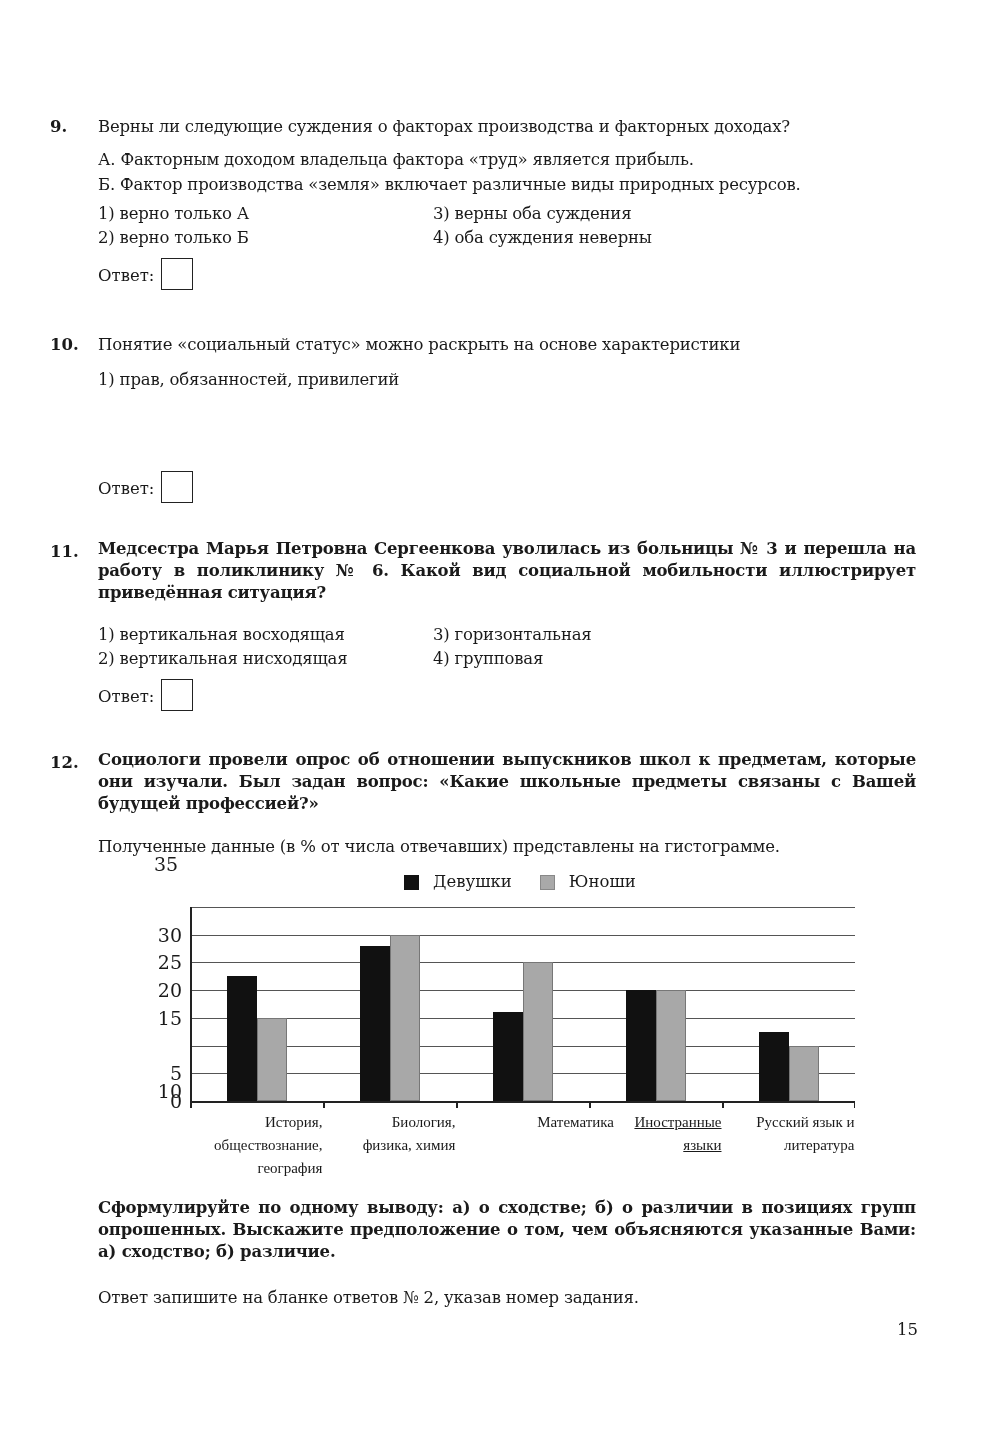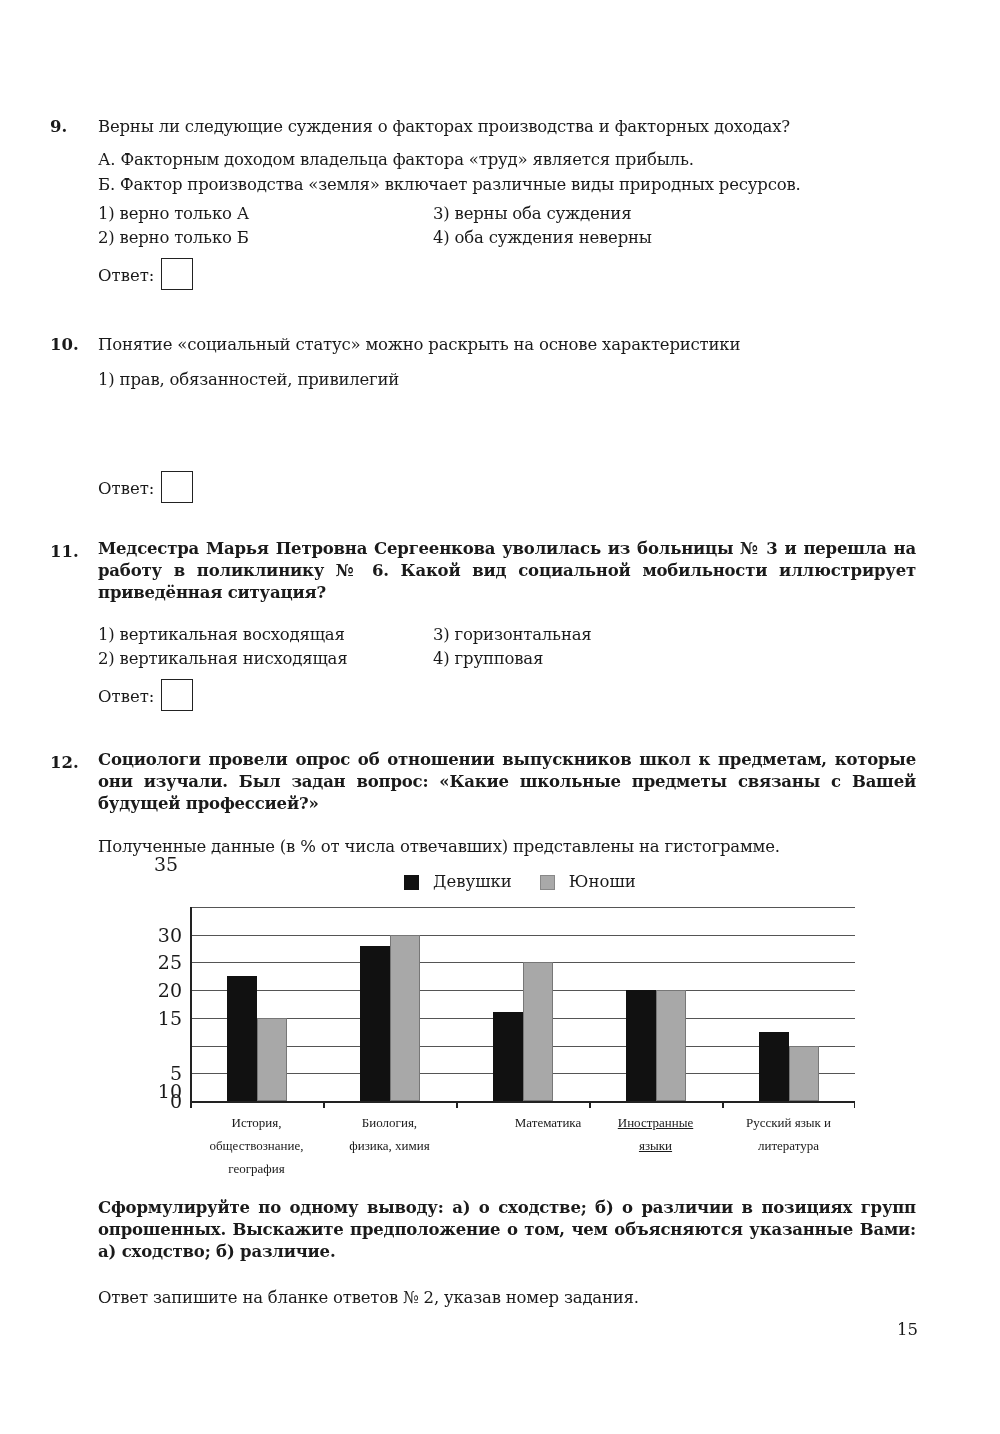--- a/index.html
+++ b/index.html
@@ -22,22 +22,22 @@
   .legend .item { display:flex; align-items:center; margin-right: 28px; }
   .ytick { position: absolute; left: 150px; width: 32px; text-align: right; font-size: 19px; line-height: 20px; }
   .plot { position: absolute; left: 190px; top: 907px; width: 665px; height: 194px; }
   .gridline { position: absolute; left: 0; width: 665px; height: 1px; background: #555; }
   .yaxis { position: absolute; left: 0; top: 0; width: 1.5px; height: 194px; background: #222; }
   .xaxis { position: absolute; left: 0; top: 194px; width: 665px; height: 1.5px; background: #222; }
   .xtick { position: absolute; top: 194px; width: 1.5px; height: 7px; background: #222; }
   .bar { position: absolute; bottom: 0; width: 30px; }
   .bar.black { background: #111; }
   .bar.gray { background: #a8a8a8; border: 1px solid #777; box-sizing: border-box; }
-  .xlabel { position: absolute; top: 1111px; width: 132px; text-align: center; font-family: "Liberation Serif", serif;
-            font-size: 13px; line-height: 23px; white-space: pre-line; }
+  .xlabel { position: absolute; top: 1111px; width: 132px; text-align: right; font-family: "Liberation Serif", serif;
+            font-size: 15px; line-height: 23px; white-space: pre-line; }
 </style>
 </head>
 <body>
 
 <div class="page">
 
   <div class="qnum" style="top:115px">9.</div>
   <div class="txt" style="left:98px;top:148px">А. Факторным доходом владельца фактора «труд» является прибыль.</div>
   <div class="txt" style="left:98px;top:115px">Верны ли следующие суждения о факторах производства и факторных доходах?</div>
   <div class="txt" style="left:98px;top:173px">Б. Фактор производства «земля» включает различные виды природных ресурсов.</div>

